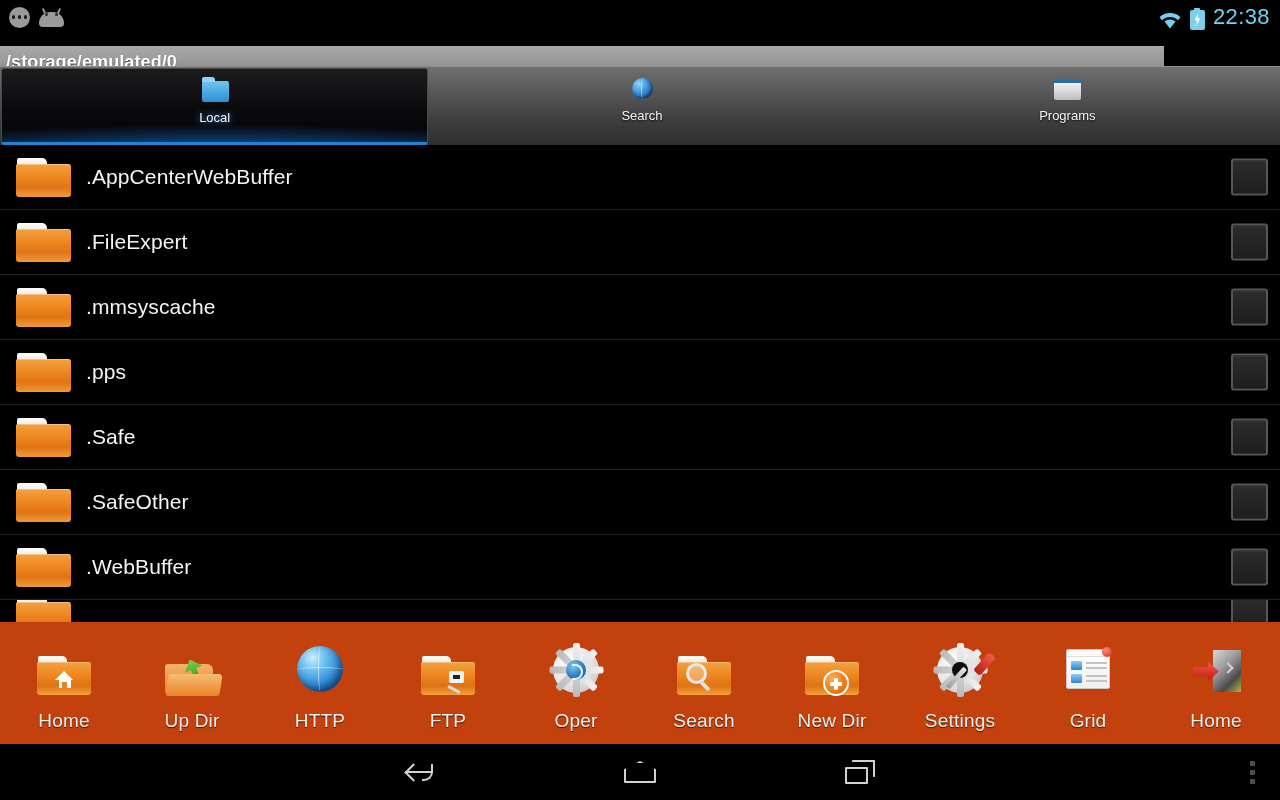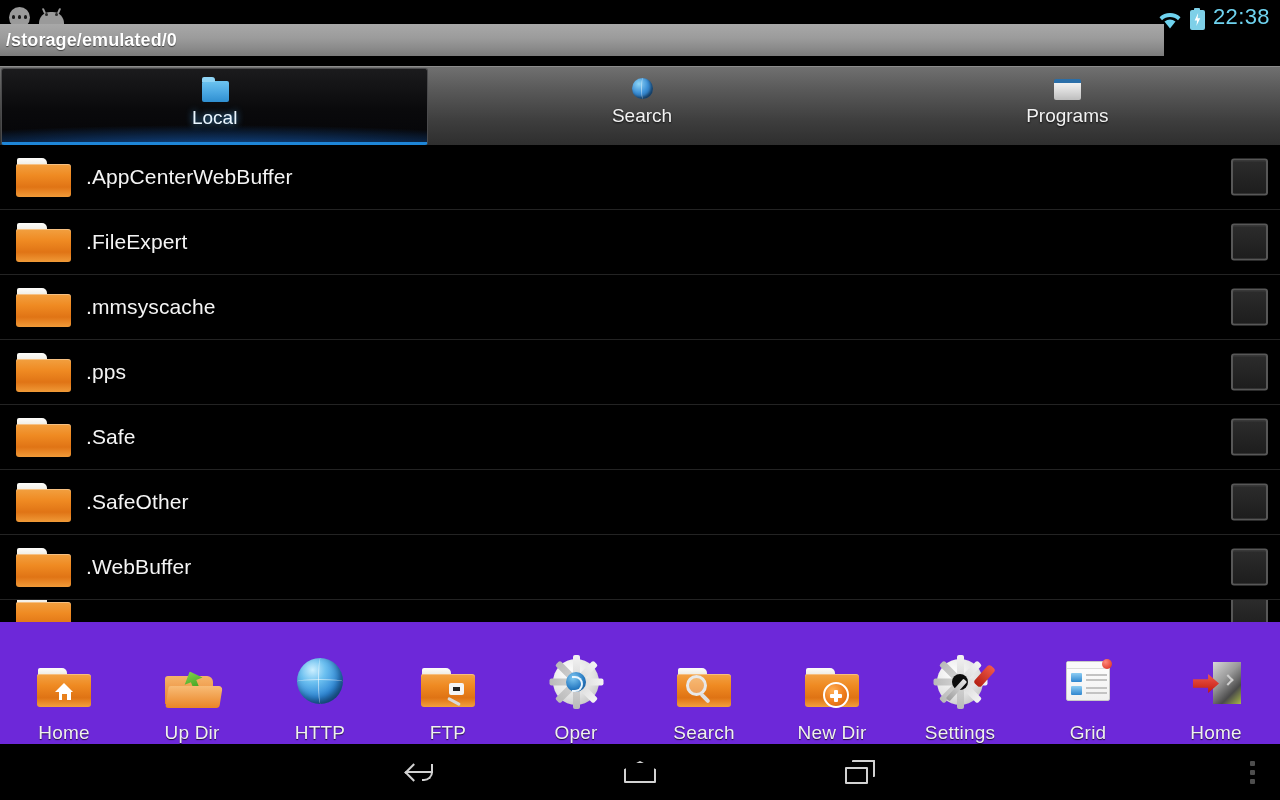--- a/index.html
+++ b/index.html
@@ -52,21 +52,21 @@
   }
   .batt-ico .bolt {
     position:absolute; left:4px; top:5px; width:7px; height:13px;
     background:#ffffff;
     clip-path:polygon(60% 0%, 10% 58%, 45% 58%, 35% 100%, 90% 40%, 52% 40%);
   }
   .clock { color:#6fd3ef; font-size:22px; letter-spacing:0.4px; }
 
   
   .pathbar {
-    position:absolute; top:24px; left:0; width:1164px; height:32px;
+    position:absolute; top:46px; left:0; width:1164px; height:32px;
     background:linear-gradient(to bottom, #a8a8a8 0%, #9b9b9b 45%, #8b8b8b 75%, #7a7a7a 100%);
     display:flex; align-items:center;
   }
   .pathbar .txt {
     color:#ffffff; font-size:18px; font-weight:bold; padding-left:6px;
     text-shadow:0 1px 1px rgba(0,0,0,.55); letter-spacing:0.1px;
   }
 
   
   .tabbar {
@@ -76,21 +76,21 @@
   }
   .tab {
     flex:1 1 0; position:relative;
     display:flex; flex-direction:column; align-items:center; justify-content:flex-start;
     padding-top:8px; cursor:pointer;
   }
   .tab .tab-ico {
     width:32px; height:28px; position:relative; margin-bottom:3px;
   }
   .tab .tab-label {
-    font-size:19px; color:#f2f2f2; text-shadow:0 1px 2px rgba(0,0,0,.8);
+    font-size:13px; color:#f2f2f2; text-shadow:0 1px 2px rgba(0,0,0,.8);
     line-height:20px;
   }
   .tab.selected {
     background:
       radial-gradient(ellipse 130% 60% at 50% 120%, rgba(40,150,235,.95) 0%, rgba(20,90,175,.55) 38%, rgba(0,0,0,0) 72%),
       linear-gradient(to bottom, #1b1b1d 0%, #0a0a0c 55%, #050508 100%);
     border:1px solid #4a4a4c;
     border-bottom:3px solid #1e86d8;
     border-radius:3px;
     margin:1px 1px 0 1px;
@@ -169,21 +169,21 @@
     width:37px; height:37px; border-radius:3px;
     border:2px solid #575757;
     background:linear-gradient(to bottom, #2c2c2c 0%, #1d1d1d 100%);
     box-shadow:inset 0 1px 1px rgba(255,255,255,.07);
   }
   .row.partial { height:30px; overflow:hidden; border-bottom:none; }
 
   
   .toolbar {
     position:absolute; top:622px; left:0; width:1280px; height:122px;
-    background:#6d28d9; display:flex; align-items:flex-end; padding-top:8px;
+    background:#c2410c; display:flex; align-items:center; padding-top:8px;
   }
   .tool {
     flex:1 1 0; display:flex; flex-direction:column; align-items:center; cursor:pointer;
   }
   .tool .glyph { width:62px; height:62px; position:relative; }
   .tool .tlabel {
     font-size:19px; color:#f0f0f0; margin-top:6px; letter-spacing:0.2px;
     text-shadow:0 1px 1px rgba(0,0,0,.7);
   }
 

